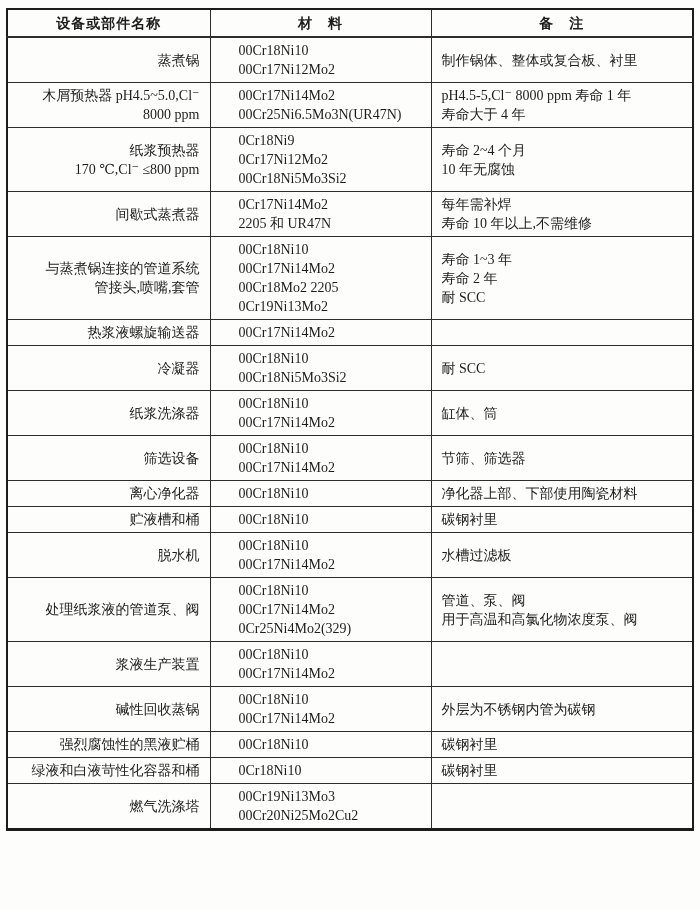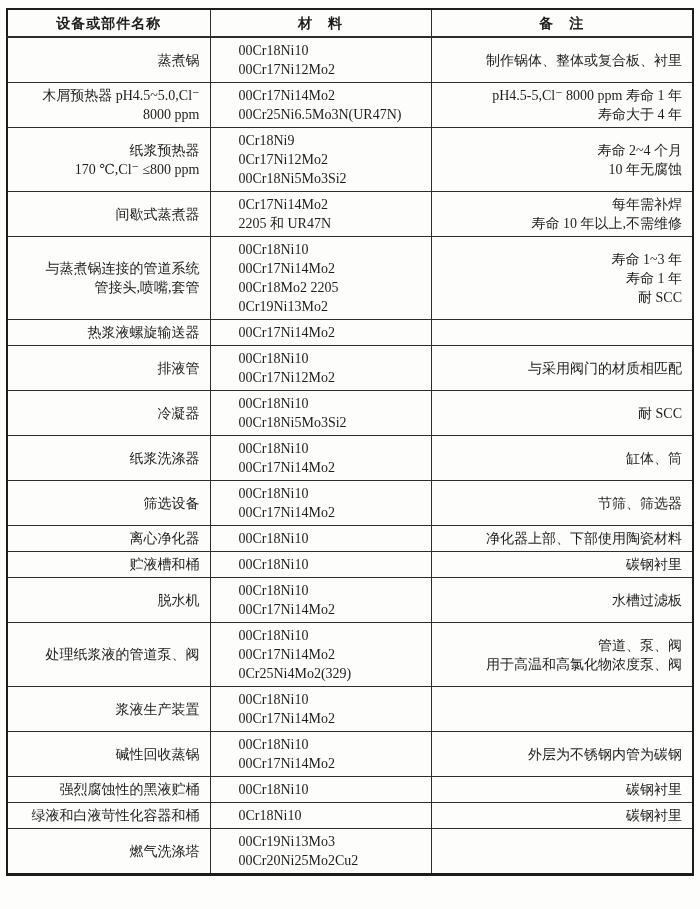--- a/index.html
+++ b/index.html
@@ -38,21 +38,21 @@
   thead th {
     height: 22px;
     font-weight: bold;
     text-align: center;
     padding: 2px 4px;
     border-bottom-width: 2px;
     letter-spacing: 1px;
   }
   td.name    { text-align: right; }
   td.materials { text-align: left; font-family: "Liberation Serif", "DejaVu Serif", serif; padding-left: 28px; }
-  td.notes   { text-align: right; }
+  td.notes   { text-align: left; }
   td div { white-space: nowrap; }
 </style>
 </head>
 <body>
 
 <div class="page">
   <table class="spec-table">
     <colgroup>
       <col class="c1">
         <col class="c2">
@@ -126,44 +126,32 @@
             <div>管接头,喷嘴,套管</div>
           </td>
           <td class="materials">
             <div>00Cr18Ni10</div>
             <div>00Cr17Ni14Mo2</div>
             <div>00Cr18Mo2 2205</div>
             <div>0Cr19Ni13Mo2</div>
           </td>
           <td class="notes">
             <div>寿命 1~3 年</div>
-            <div>寿命 1 年</div>
+            <div>寿命 2 年</div>
             <div>耐 SCC</div>
           </td>
         </tr>
         <tr>
           <td class="name">
             <div>热浆液螺旋输送器</div>
           </td>
           <td class="materials">
             <div>00Cr17Ni14Mo2</div>
           </td>
           <td class="notes"></td>
-        </tr>
-        <tr>
-          <td class="name">
-            <div>排液管</div>
-          </td>
-          <td class="materials">
-            <div>00Cr18Ni10</div>
-            <div>00Cr17Ni12Mo2</div>
-          </td>
-          <td class="notes">
-            <div>与采用阀门的材质相匹配</div>
-          </td>
         </tr>
         <tr>
           <td class="name">
             <div>冷凝器</div>
           </td>
           <td class="materials">
             <div>00Cr18Ni10</div>
             <div>00Cr18Ni5Mo3Si2</div>
           </td>
           <td class="notes">

